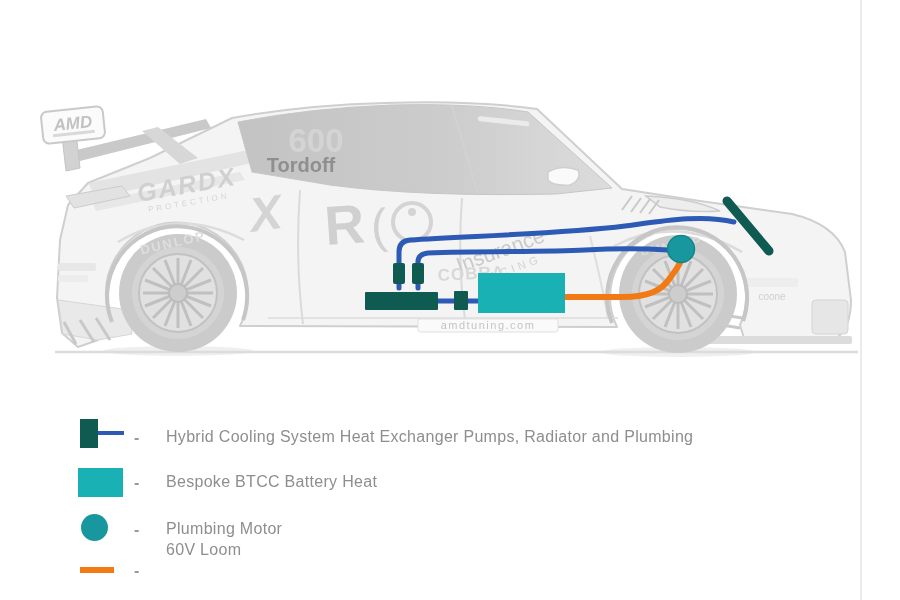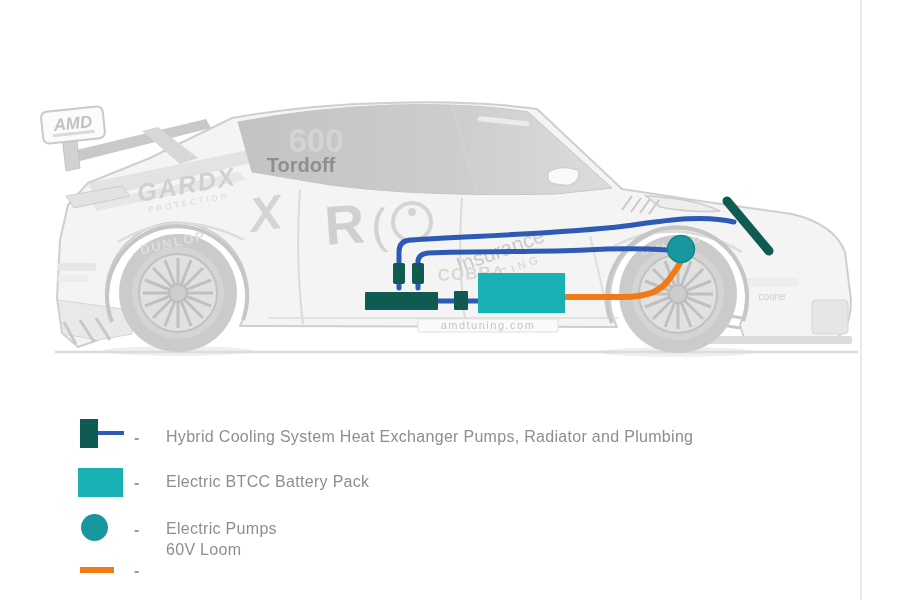--- a/index.html
+++ b/index.html
@@ -199,23 +199,23 @@
 
   <div class="lg-dash t-dash1">-</div>
   <div class="lg-dash t-dash2">-</div>
   <div class="lg-dash t-dash3">-</div>
   <div class="lg-dash t-dash4">-</div>
 
   <div class="lg-row row1">
     <span class="lg-label">Hybrid Cooling System Heat Exchanger Pumps, Radiator and Plumbing</span>
   </div>
   <div class="lg-row row2">
-    <span class="lg-label">Electric BTCC Battery Pack</span>
+    <span class="lg-label">Bespoke BTCC Battery Heat</span>
   </div>
   <div class="lg-row row3">
-    <span class="lg-label">Electric Pumps</span>
+    <span class="lg-label">Plumbing Motor</span>
   </div>
   <div class="lg-row row4">
     <span class="lg-label">60V Loom</span>
   </div>
 </div>
 
 </div>
 
 </body></html>

